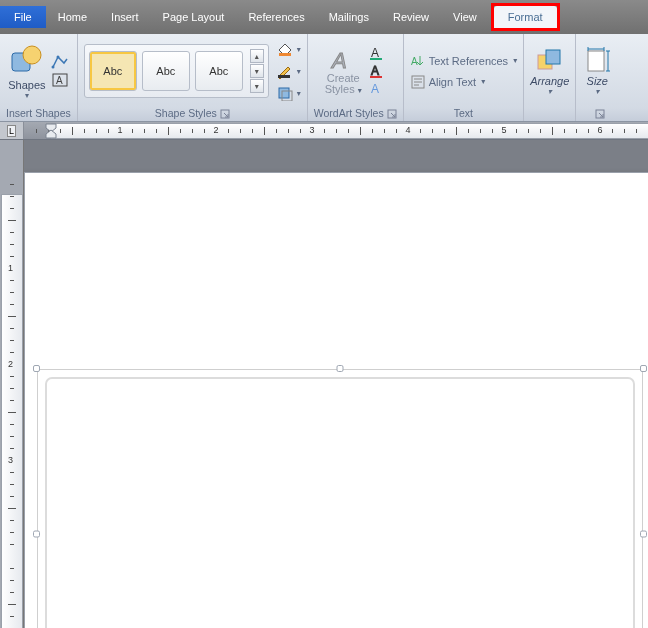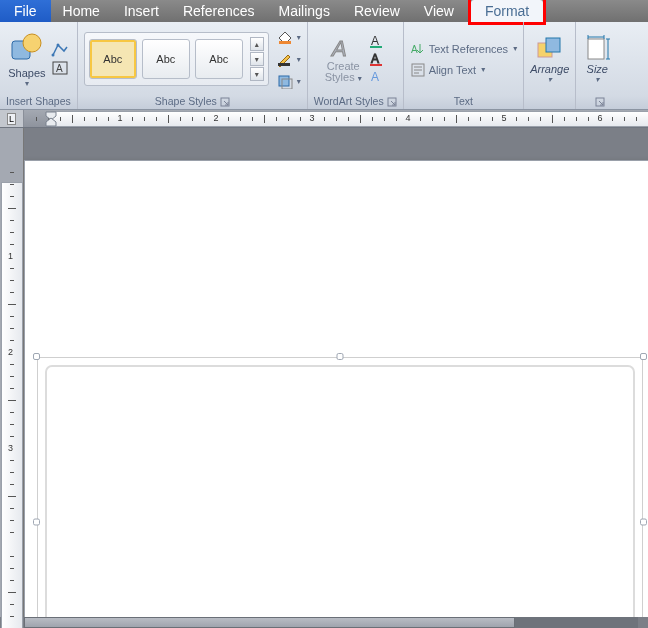--- a/index.html
+++ b/index.html
@@ -1,19 +1,19 @@
 <!DOCTYPE html>
 <html><head>
 <meta charset="utf-8">
 <style>
 * { box-sizing: border-box; margin: 0; padding: 0; font-family: "Segoe UI", Tahoma, sans-serif; }
 html, body { width: 648px; height: 628px; overflow: hidden; background: #fff; }
 
 
-.tabs { display: flex; align-items: center; height: 22px; background: linear-gradient(#8a8a8a, #707070); font-size: 14px; color: #fff; }
+.tabs { display: flex; align-items: center; height: 34px; background: linear-gradient(#8a8a8a, #707070); font-size: 11px; color: #fff; }
 .tab { padding: 0 12px; height: 22px; line-height: 22px; cursor: default; }
 .tab.file { background: linear-gradient(#2f6fd7, #1f5cc6); padding: 0 14px; }
 .tab.format { background: #f2f5fa; color: #4a6e94; padding: 0 14px; border-top-left-radius: 3px; border-top-right-radius: 3px; }
 .format-wrap { border: 3px solid #ff0000; padding: 0; margin-left: 2px; }
 
 
 .ribbon { display: flex; align-items: stretch; height: 88px; background: linear-gradient(#e9eef4, #d3dae4 85%, #c5cdda); border-bottom: 1px solid #8b94a2; font-size: 11px; color: #3d4b66; }
 .group { display: flex; flex-direction: column; align-items: center; border-right: 1px solid #b7bdca; padding: 2px 6px 1px 6px; }
 .group-body { flex: 1; display: flex; align-items: center; gap: 3px; }
 .group-label { font-size: 10.5px; color: #5c6b84; height: 14px; line-height: 14px; text-align: center; white-space: nowrap; }
@@ -92,20 +92,21 @@
 
 svg { display:block; }
 </style>
 </head>
 <body>
 
 <div class="tabs">
   <div class="tab file">File</div>
   <div class="tab">Home</div>
   <div class="tab">Insert</div>
+  <div class="tab">Page Layout</div>
   <div class="tab">References</div>
   <div class="tab">Mailings</div>
   <div class="tab">Review</div>
   <div class="tab">View</div>
   <div class="format-wrap">
     <div class="tab format">Format</div>
   </div>
 </div>
 
 <div class="ribbon">

